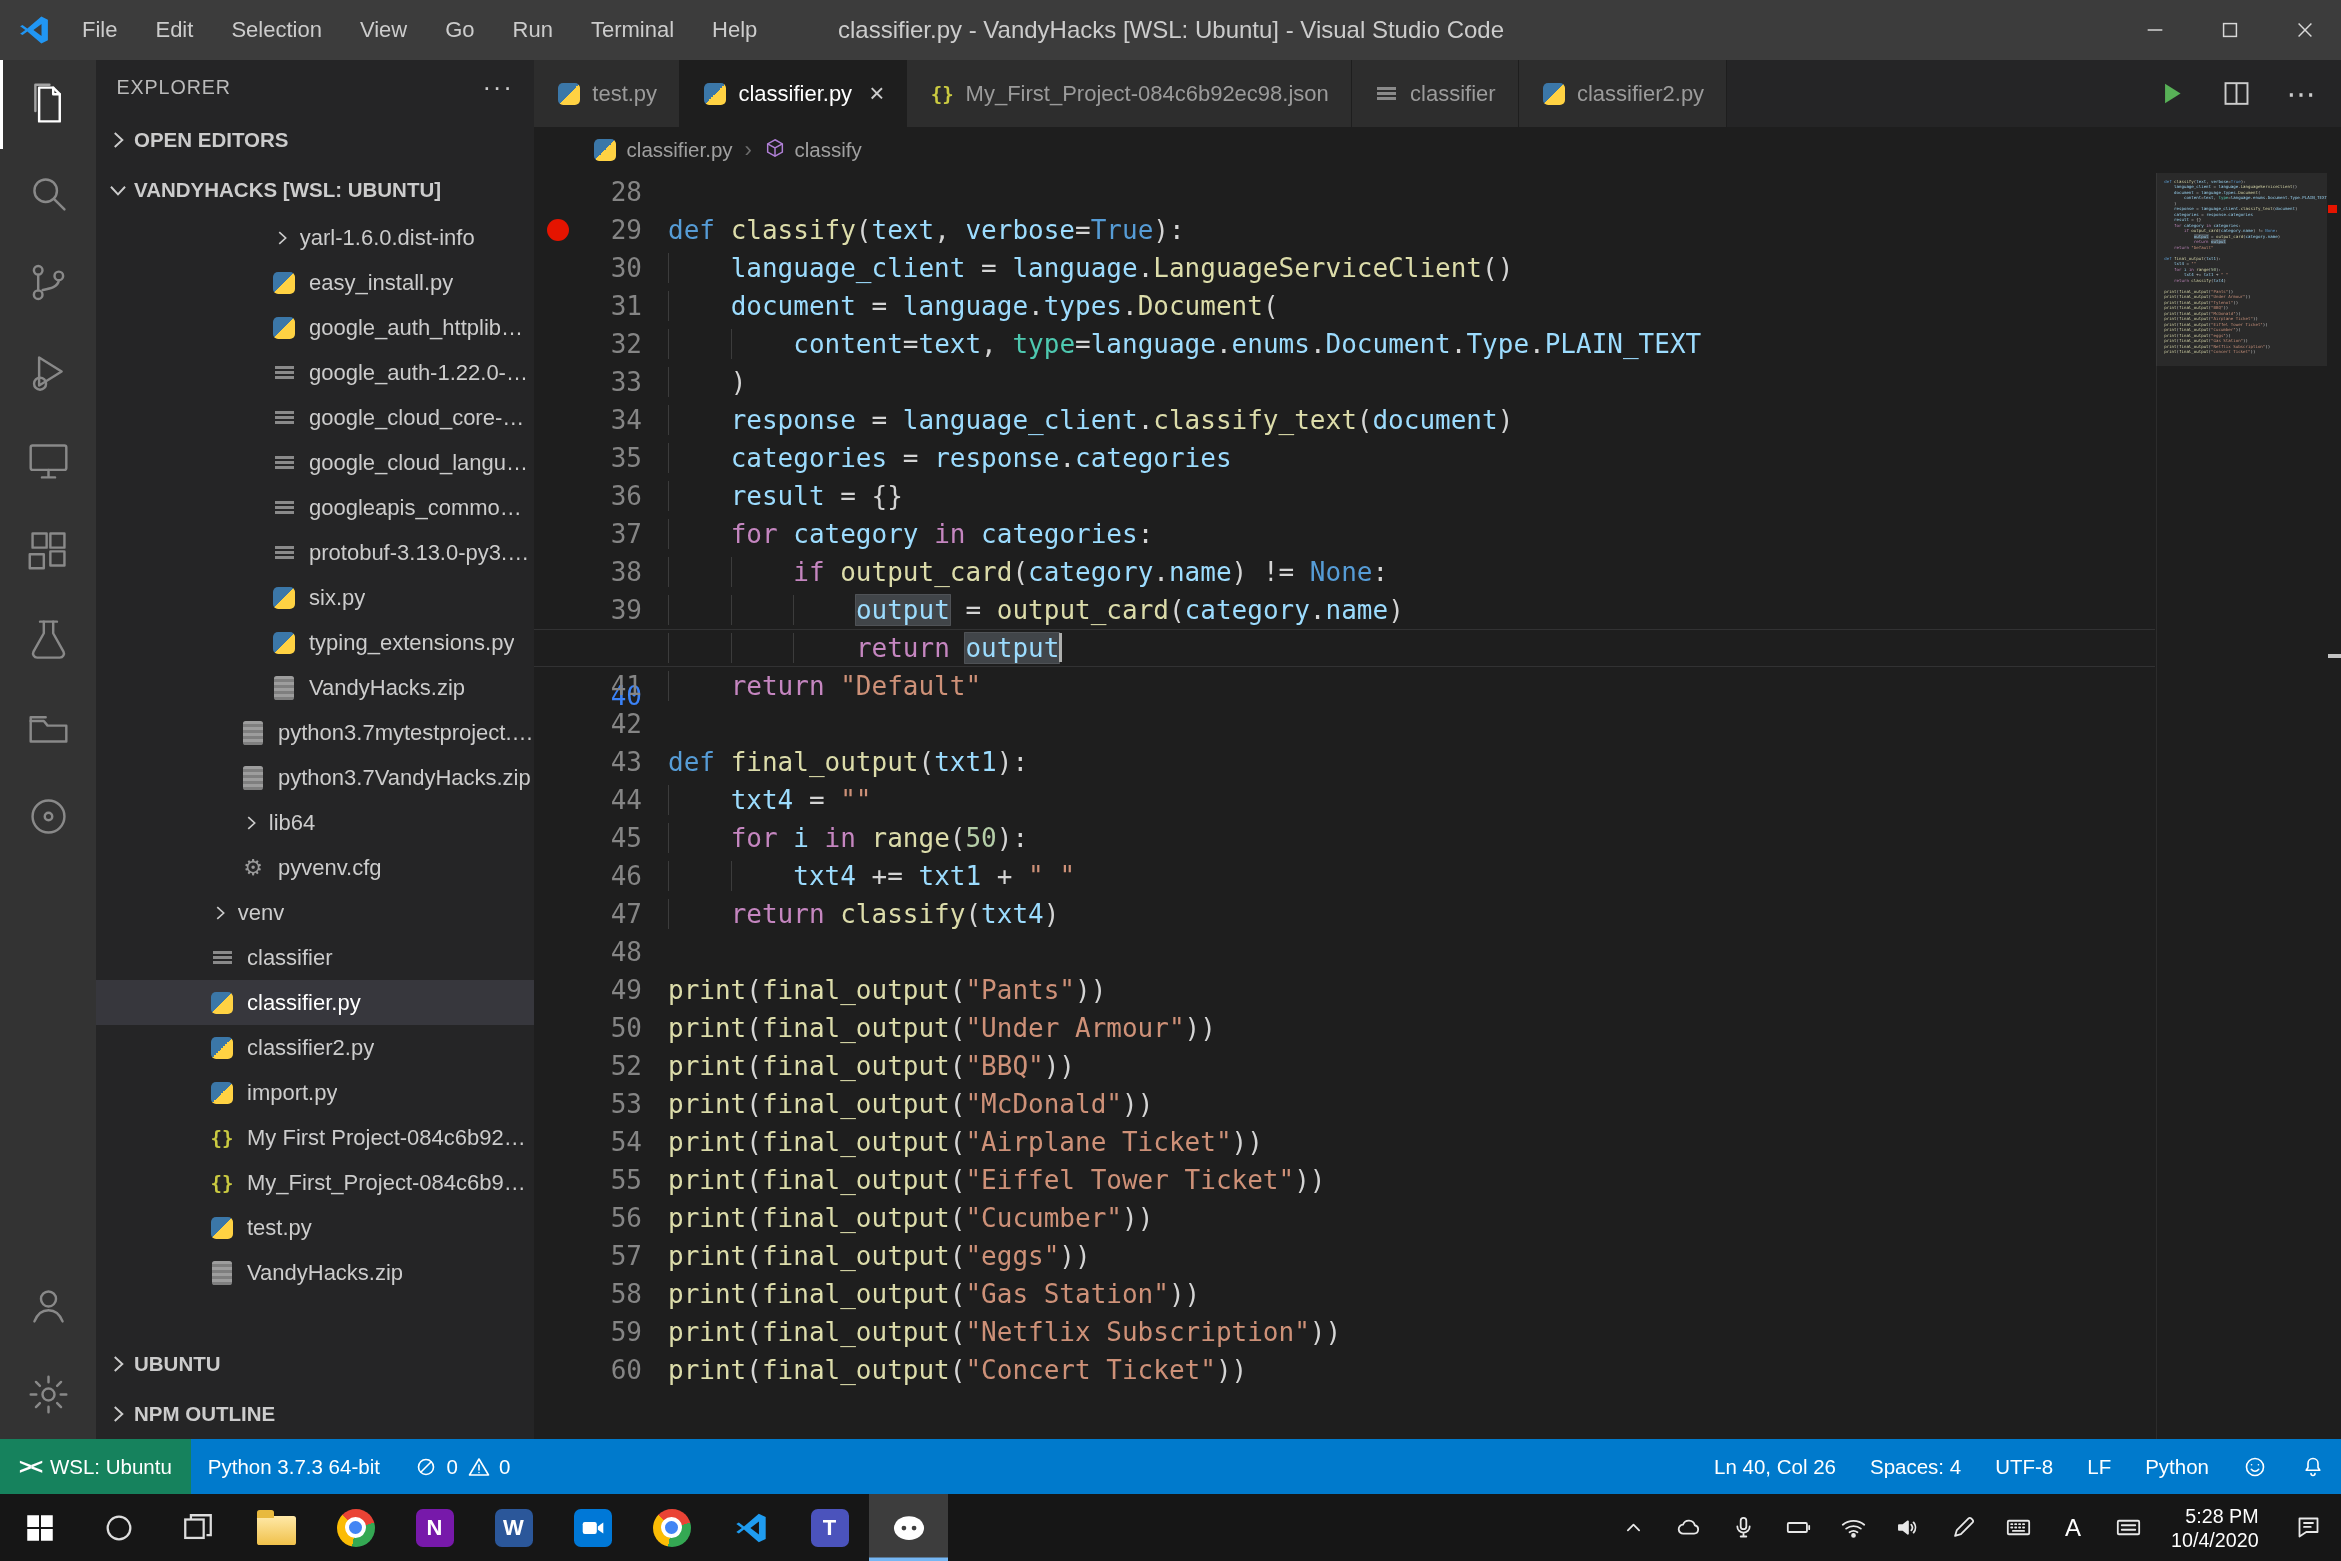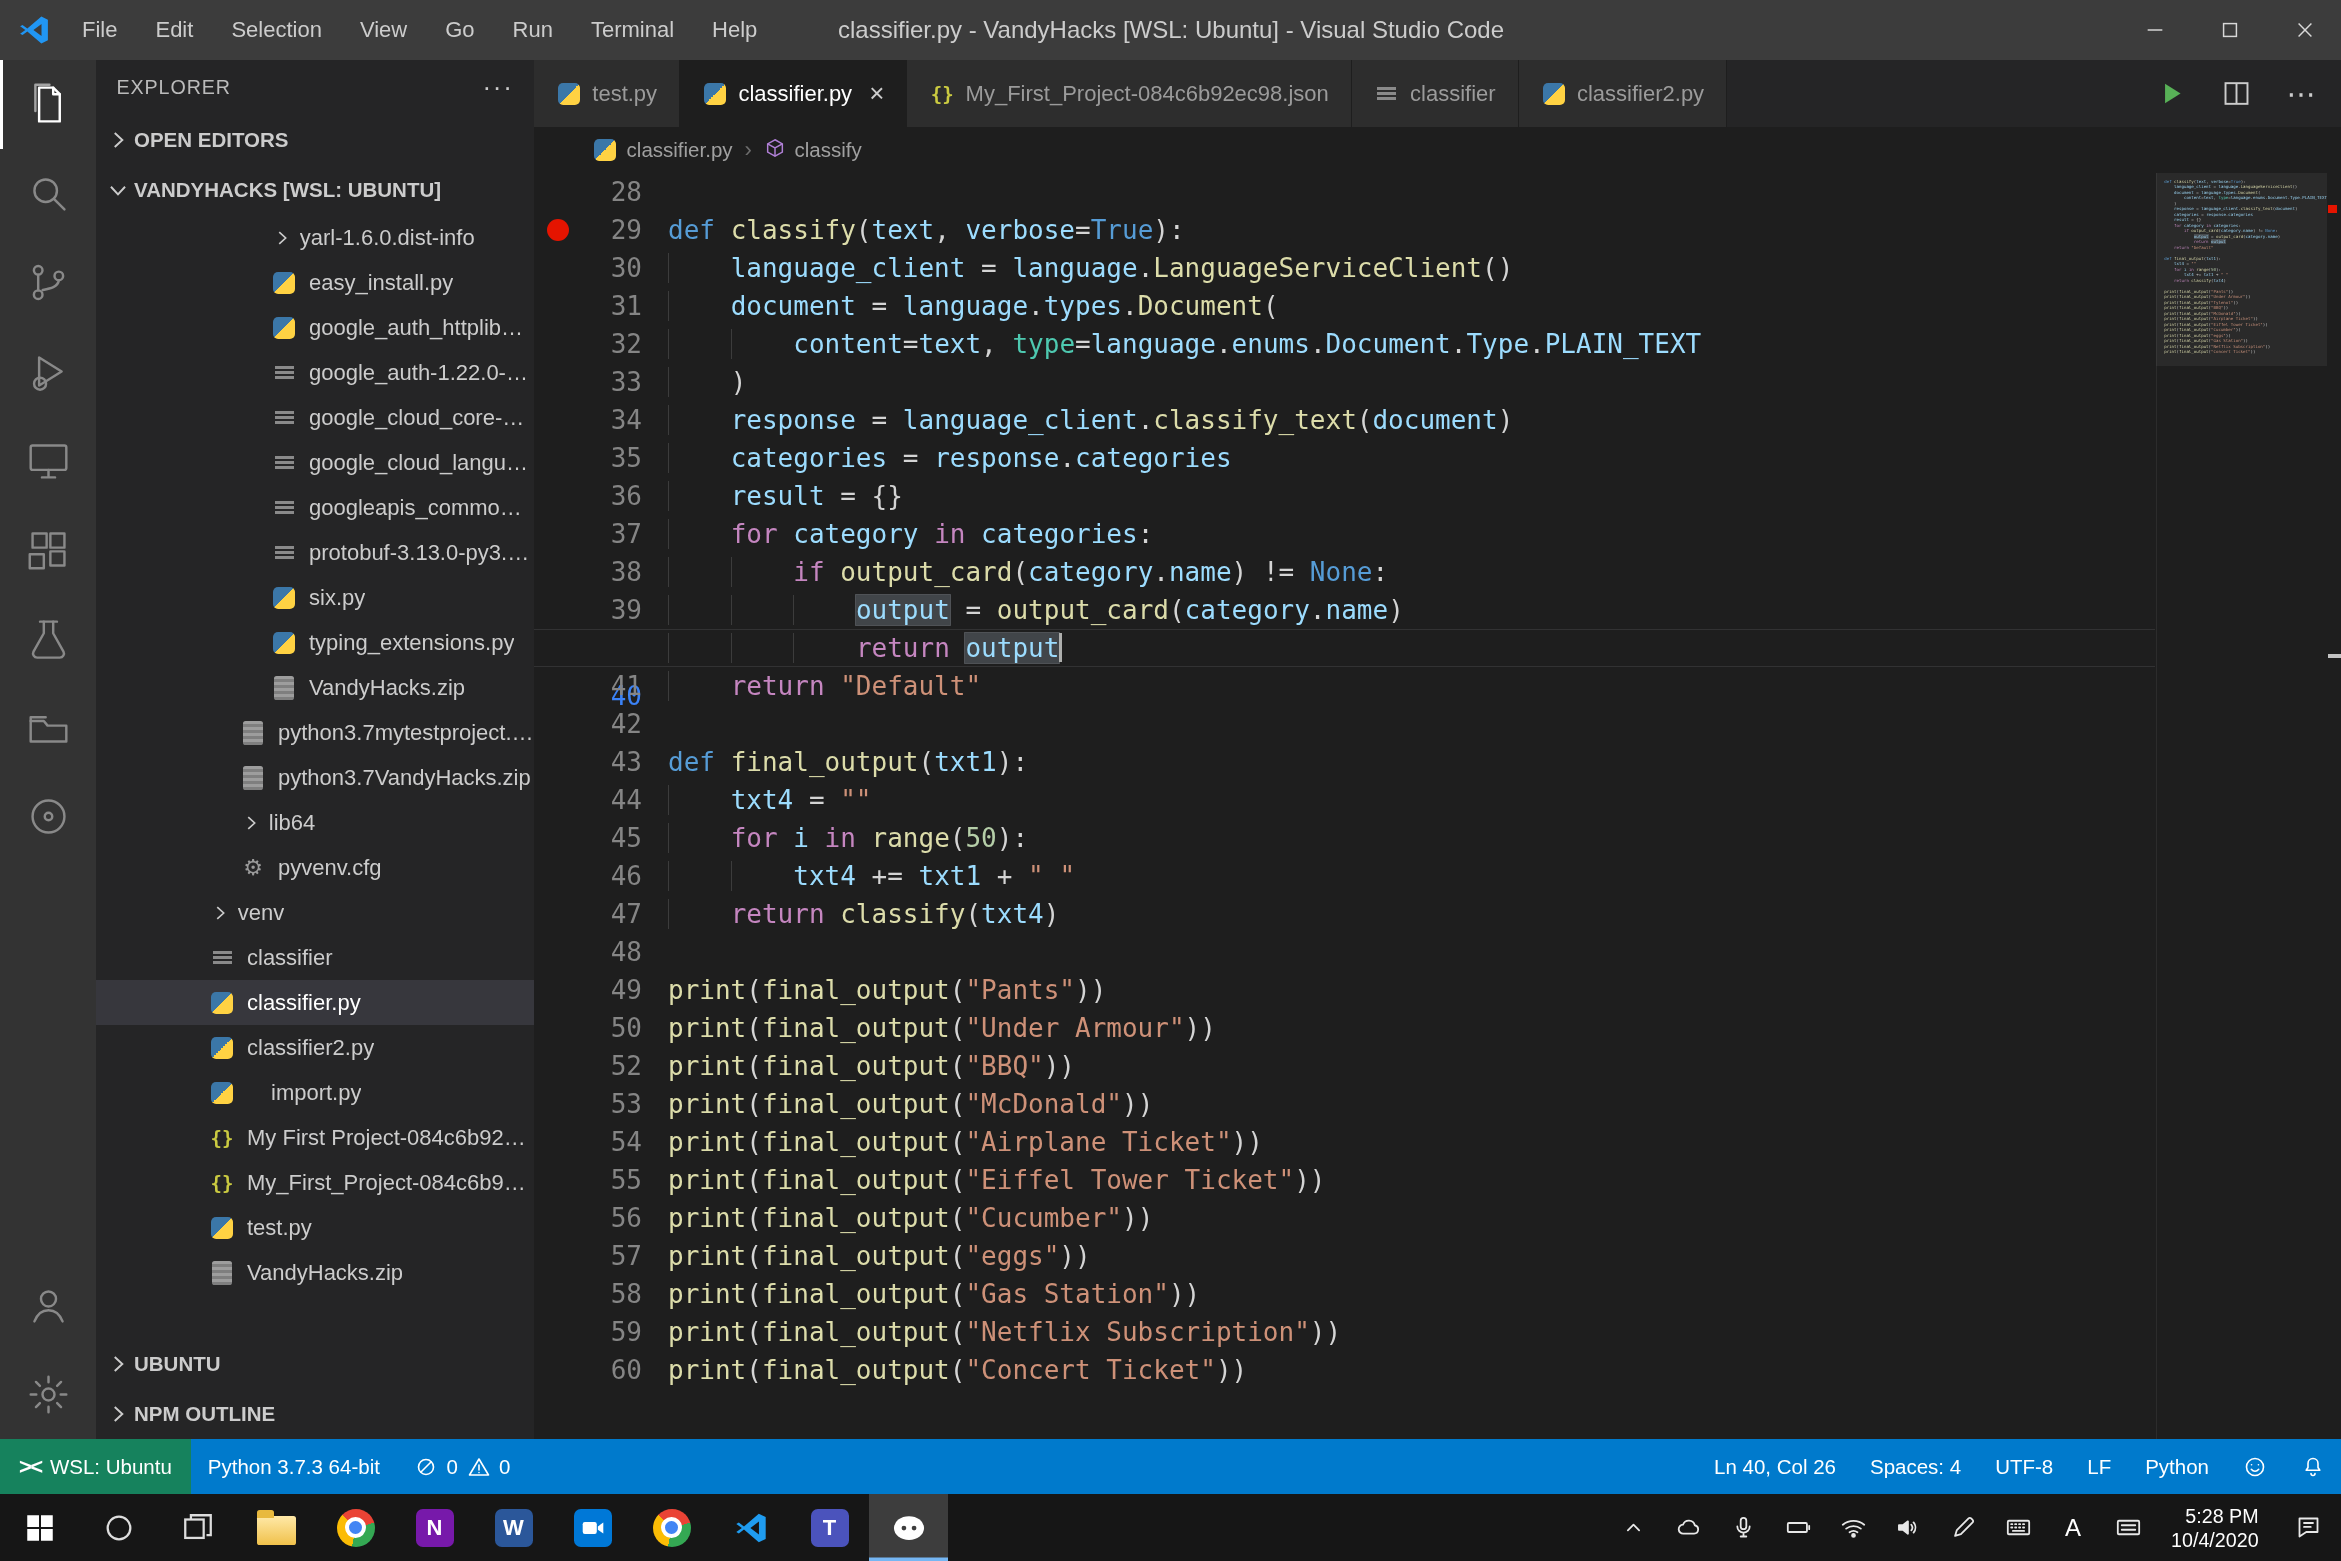--- a/index.html
+++ b/index.html
@@ -409,21 +409,21 @@
               <span class="fi-python"></span>
             </span>
             <span class="tree-label">classifier.py</span>
           </div>
           <div class="tree-row" style="padding-left: 113px;">
             <span class="fi">
               <span class="fi-python"></span>
             </span>
             <span class="tree-label">classifier2.py</span>
           </div>
-          <div class="tree-row" style="padding-left: 113px; gap: 24px;">
+          <div class="tree-row" style="padding-left: 113px;">
             <span class="fi">
               <span class="fi-python"></span>
             </span>
             <span class="tree-label">import.py</span>
           </div>
           <div class="tree-row" style="padding-left: 113px;">
             <span class="fi fi-json">{}</span>
             <span class="tree-label">My First Project-084c6b92ec...</span>
           </div>
           <div class="tree-row" style="padding-left: 113px;">

